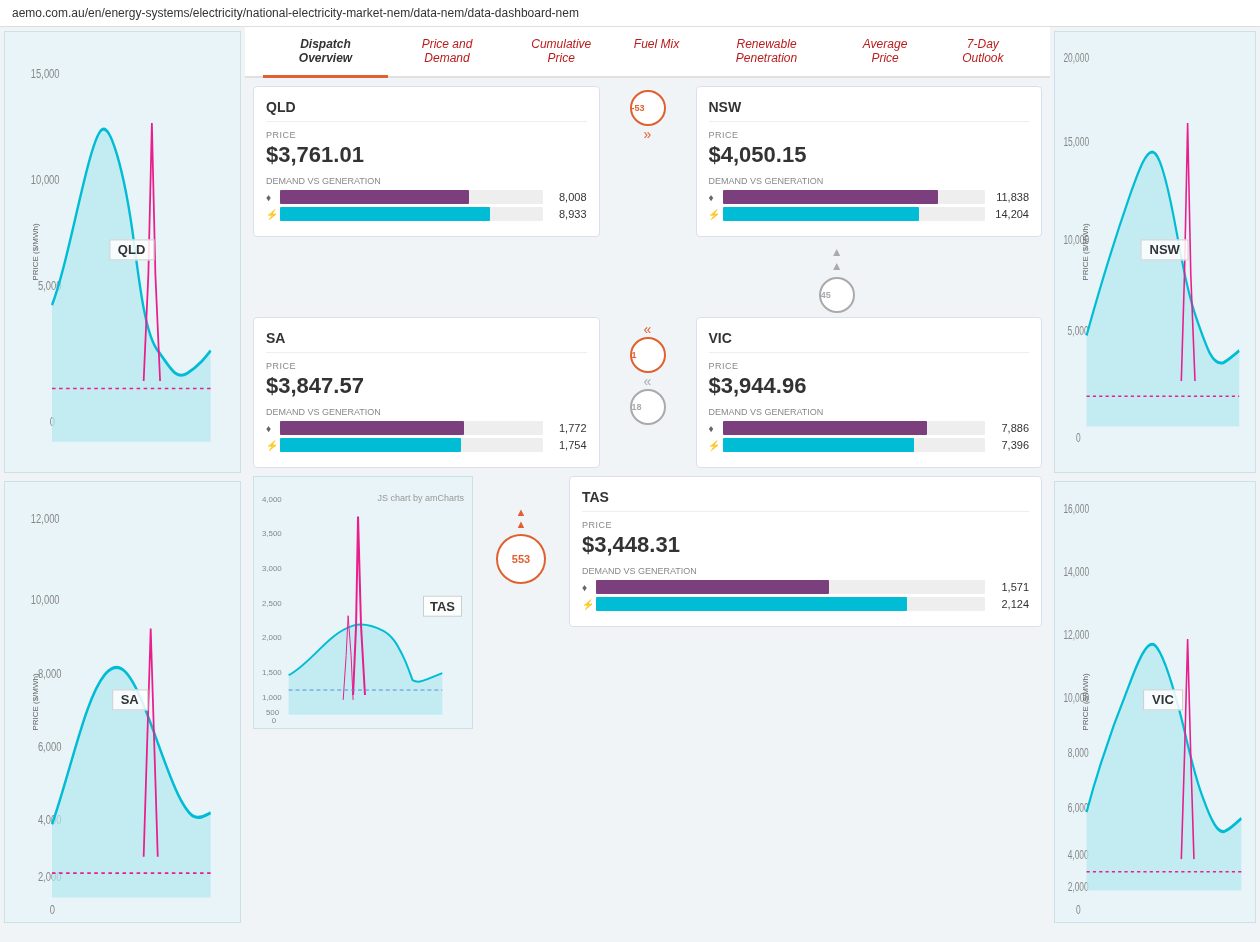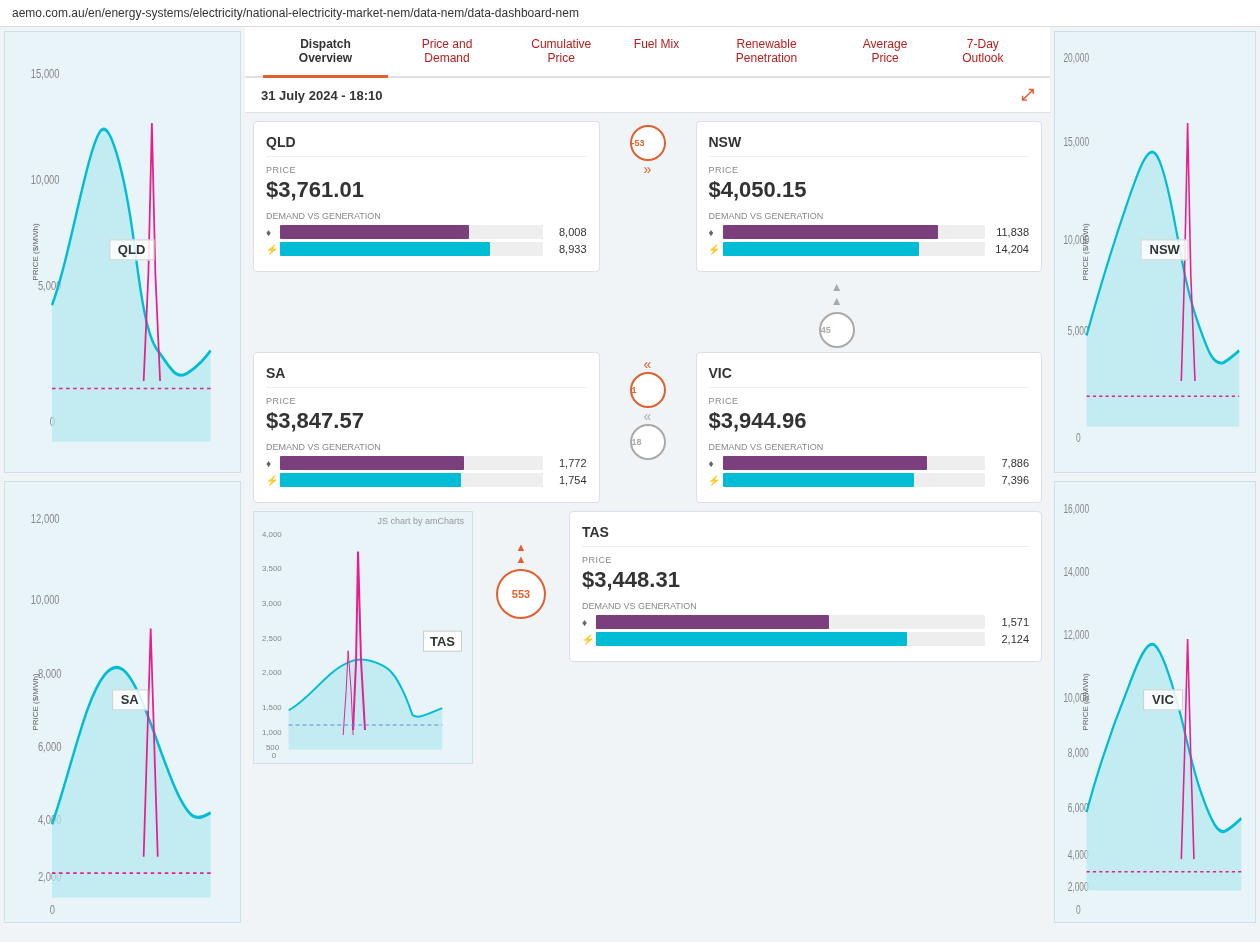--- a/index.html
+++ b/index.html
@@ -71,20 +71,21 @@
       display: flex;
       flex-direction: column;
     }
 
     
     .nav-tabs {
       display: flex;
       background: #fff;
       border-bottom: 2px solid #e0e0e0;
       padding: 0 18px;
+      font-style: italic;
     }
 
     .nav-tab {
       padding: 10px 16px;
       font-size: 12px;
       color: #b91c1c;
       cursor: pointer;
       border-bottom: 3px solid transparent;
       margin-bottom: -2px;
       text-align: center;
@@ -275,21 +276,21 @@
       background: #e8f4f8;
       border: 1px solid #cce0e8;
       flex: 1;
       min-height: 200px;
       position: relative;
       overflow: hidden;
     }
 
     .chart-credit {
       position: absolute;
-      top: 4px;
+      top: 16px;
       right: 8px;
       font-size: 9px;
       color: #999;
     }
 
     
     .right-charts {
       width: 210px;
       display: flex;
       flex-direction: column;
@@ -373,24 +374,20 @@
         <span>Renewable Penetration</span>
       </div>
       <div class="nav-tab">
         <span>Average Price</span>
       </div>
       <div class="nav-tab">
         <span>7-Day Outlook</span>
       </div>
     </div>
 
-    <div class="date-bar">
-      <span>31 July 2024 - 18:10</span>
-      <span class="expand-icon">⤢</span>
-    </div>
 
     <div class="dashboard-grid">
 
       <div class="regions-row">
 
         <div class="region-card">
           <div class="card-title">QLD</div>
           <div class="card-label">PRICE</div>
           <div class="price-value">$3,761.01</div>
           <div class="demand-label">DEMAND VS GENERATION</div>

